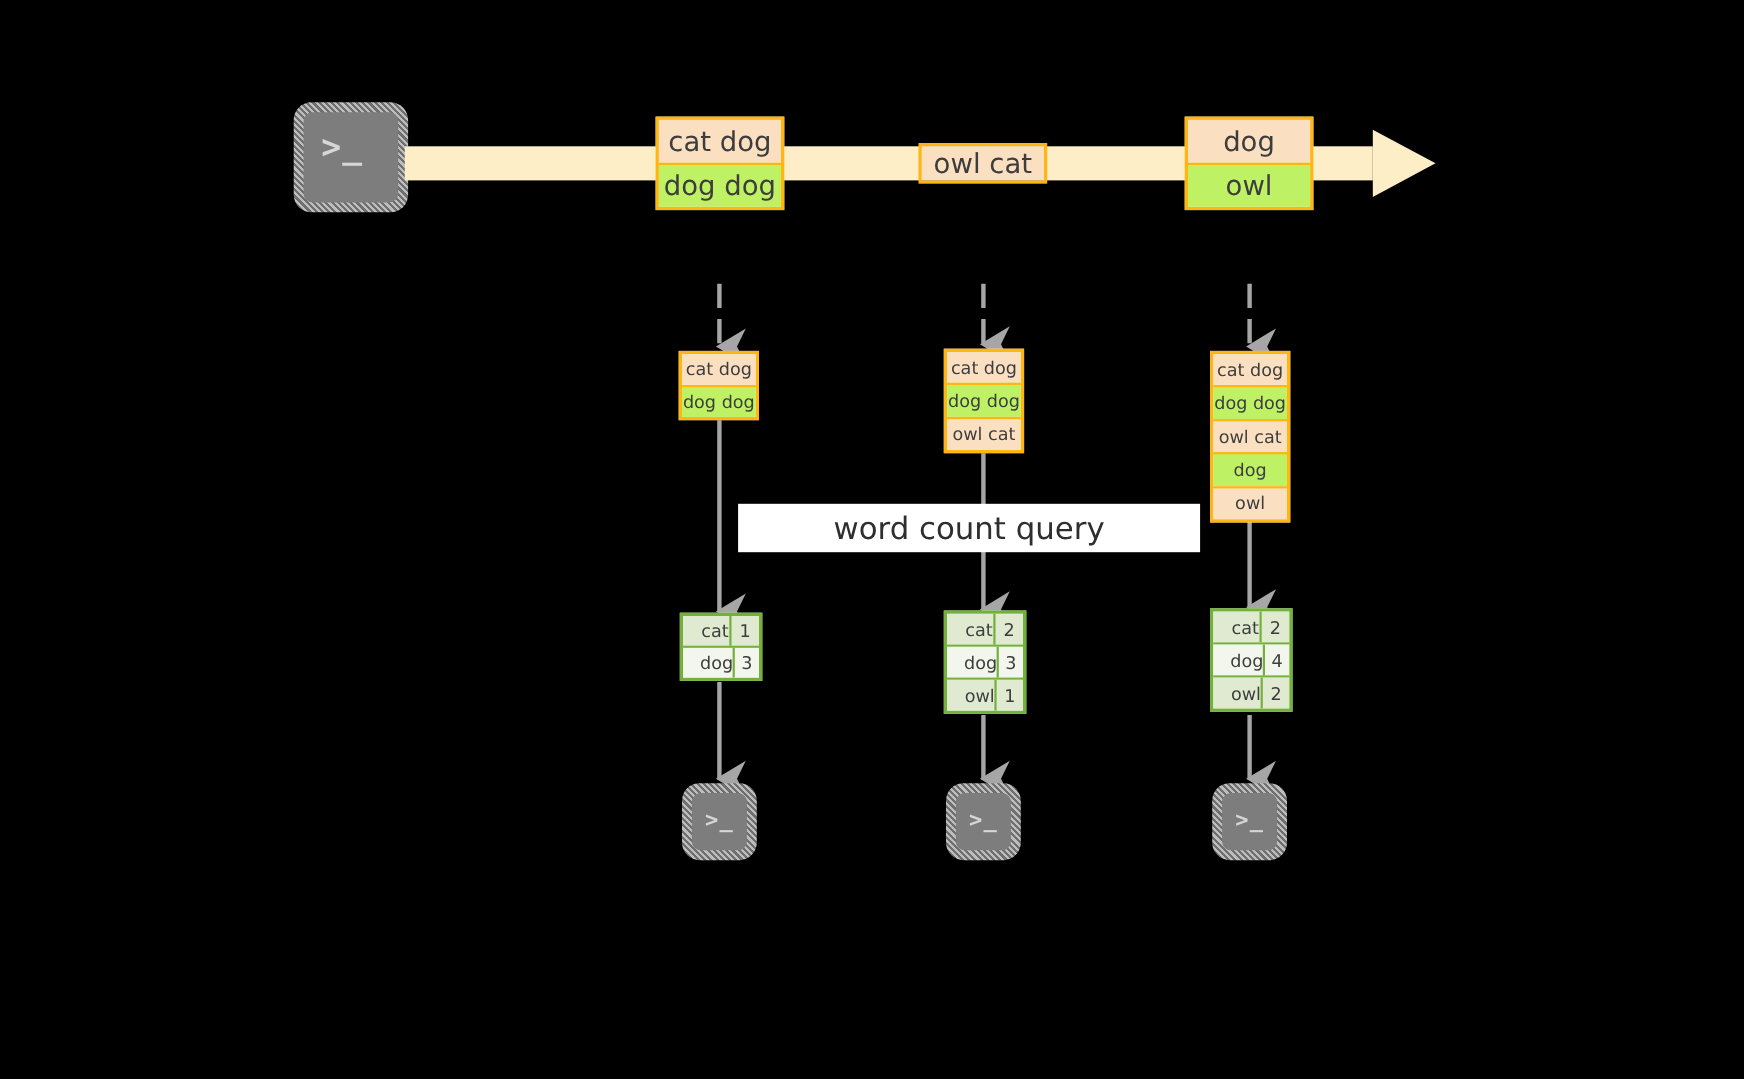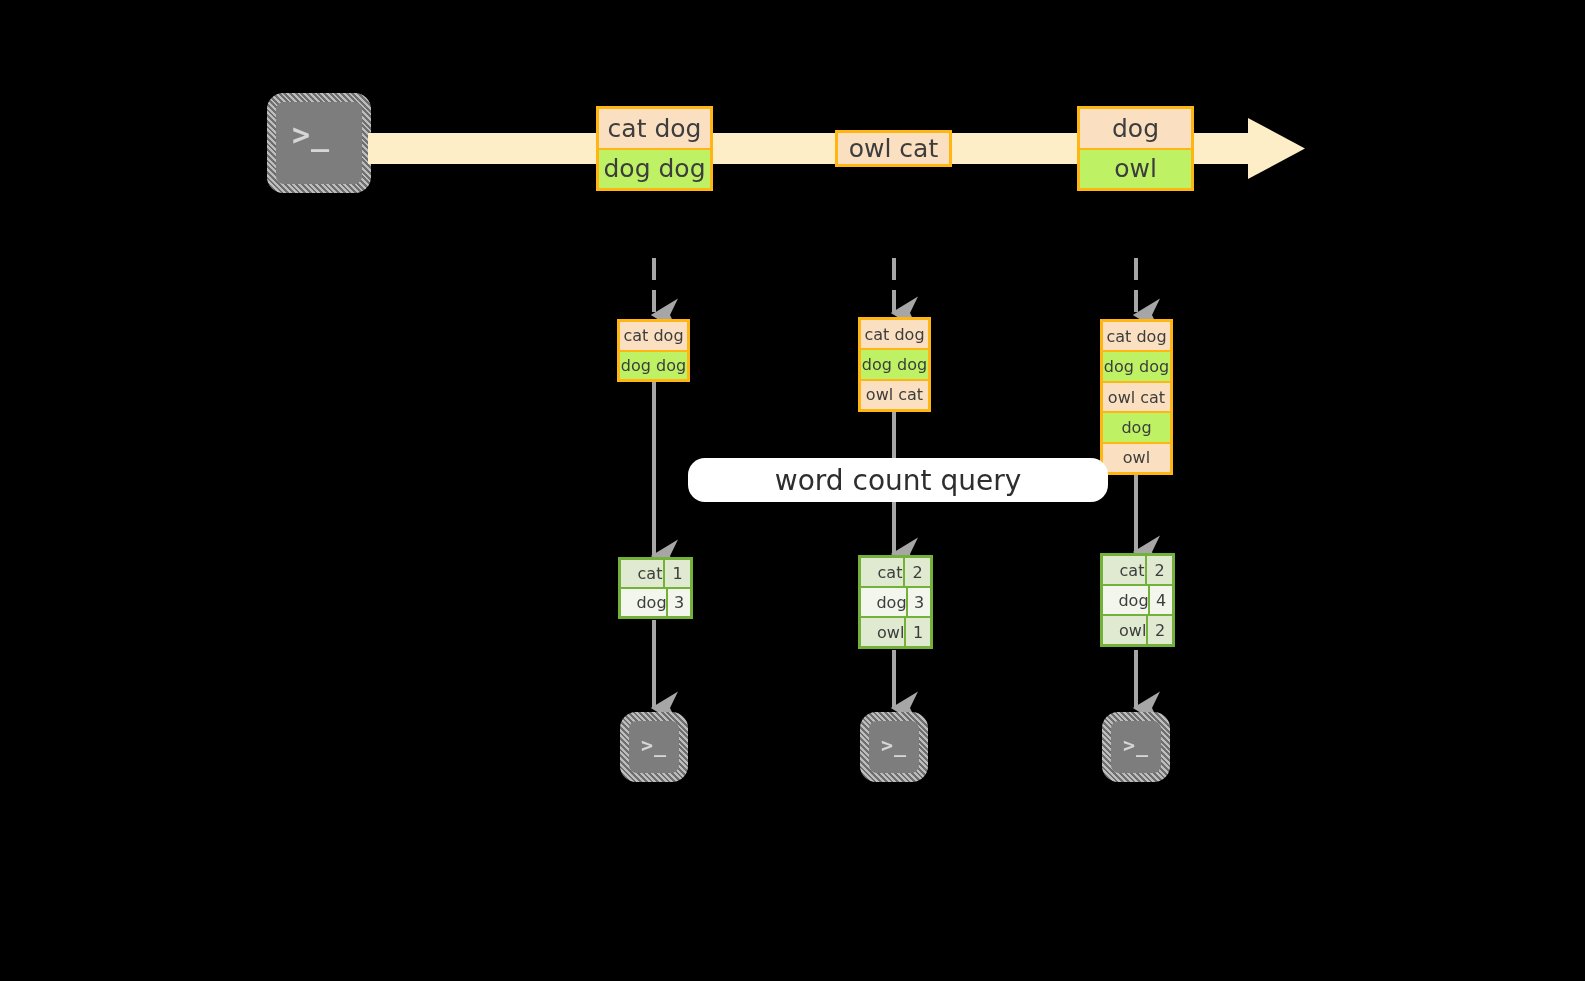--- a/index.html
+++ b/index.html
@@ -134,33 +134,32 @@
     white-space: nowrap;
   }
   .gtable .gc.word { width: 45px; padding-left: 16px; }
   .gtable .gc.num  { width: 30px; border-left: 2px solid #73b13b; }
   .gtable .grow.dark .gc  { background: #dfead1; }
   .gtable .grow.light .gc { background: #f2f6ec; }
 
   
   .qlabel {
     position: absolute;
-    left: 688px;
+    left: 671px;
     top: 458px;
     width: 420px;
     height: 44px;
     background: #ffffff;
     z-index: 6;
     display: flex;
     align-items: center;
     justify-content: center;
     font-size: 28px;
     color: #2e2e2e;
     white-space: nowrap;
-    border-radius: 17px;
   }
 </style>
 </head>
 <body>
 
 <div class="stage">
 
   <svg class="layer" viewBox="0 0 1585 981">
     <defs>
       <marker id="ah" markerWidth="10" markerHeight="10" refX="4.4" refY="7.6" orient="auto" markerUnits="strokeWidth">

